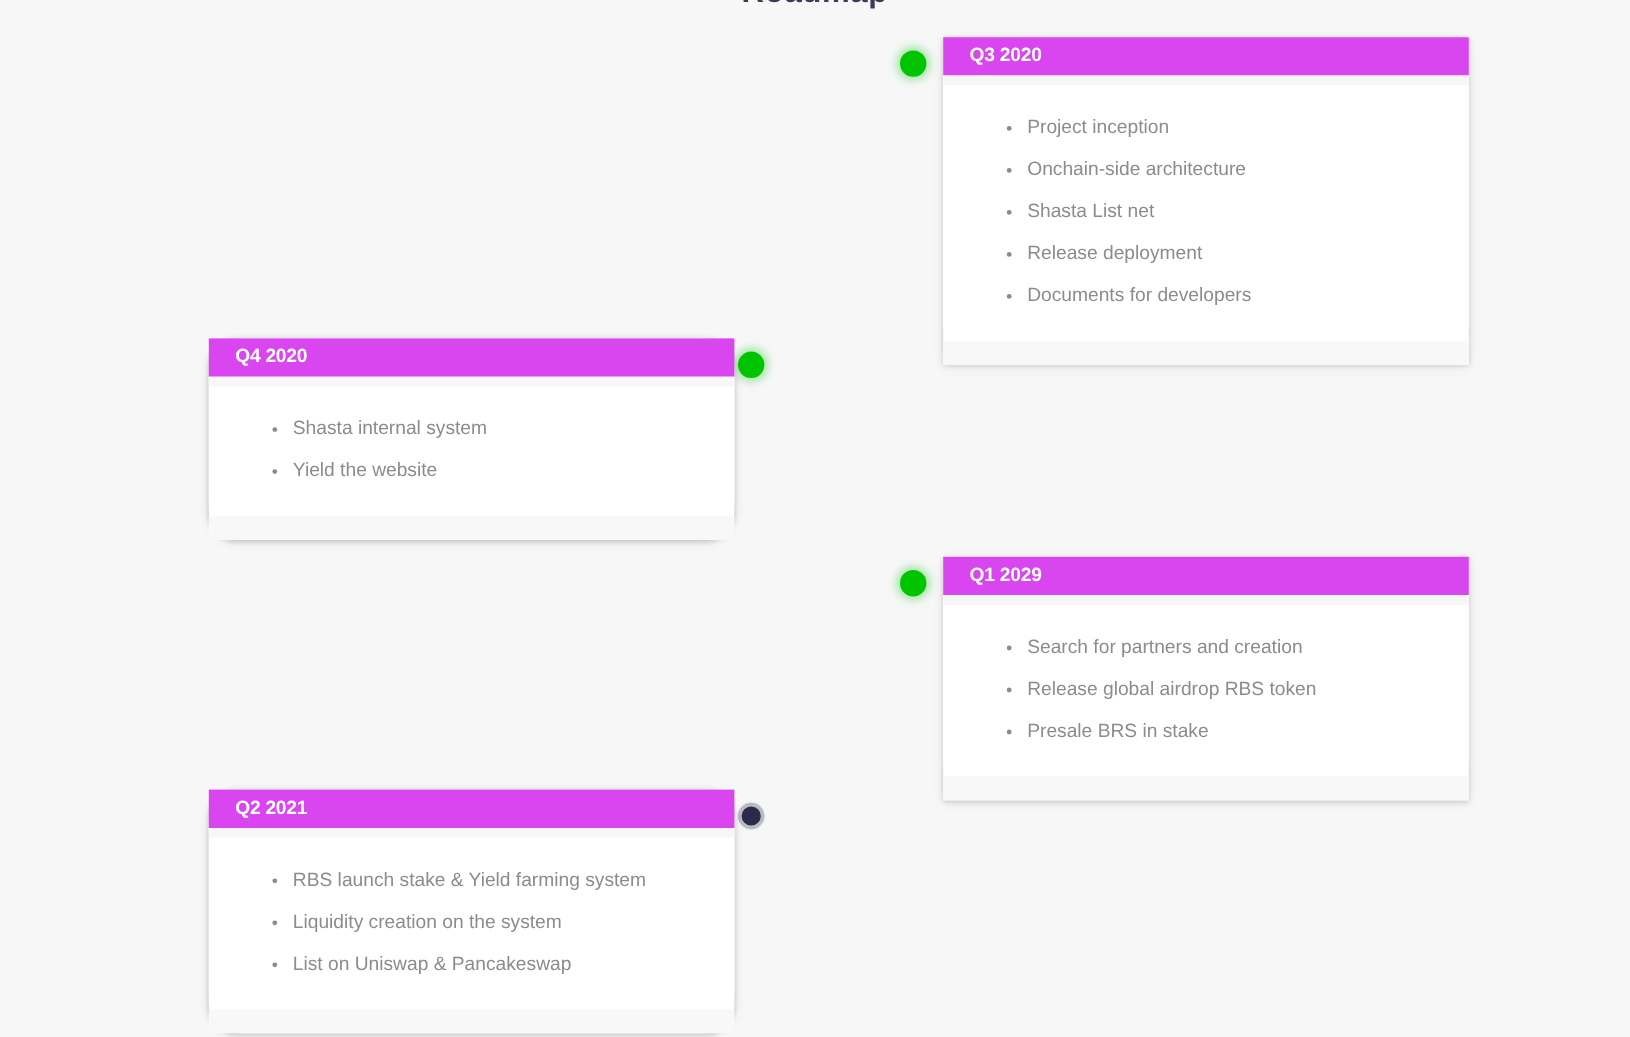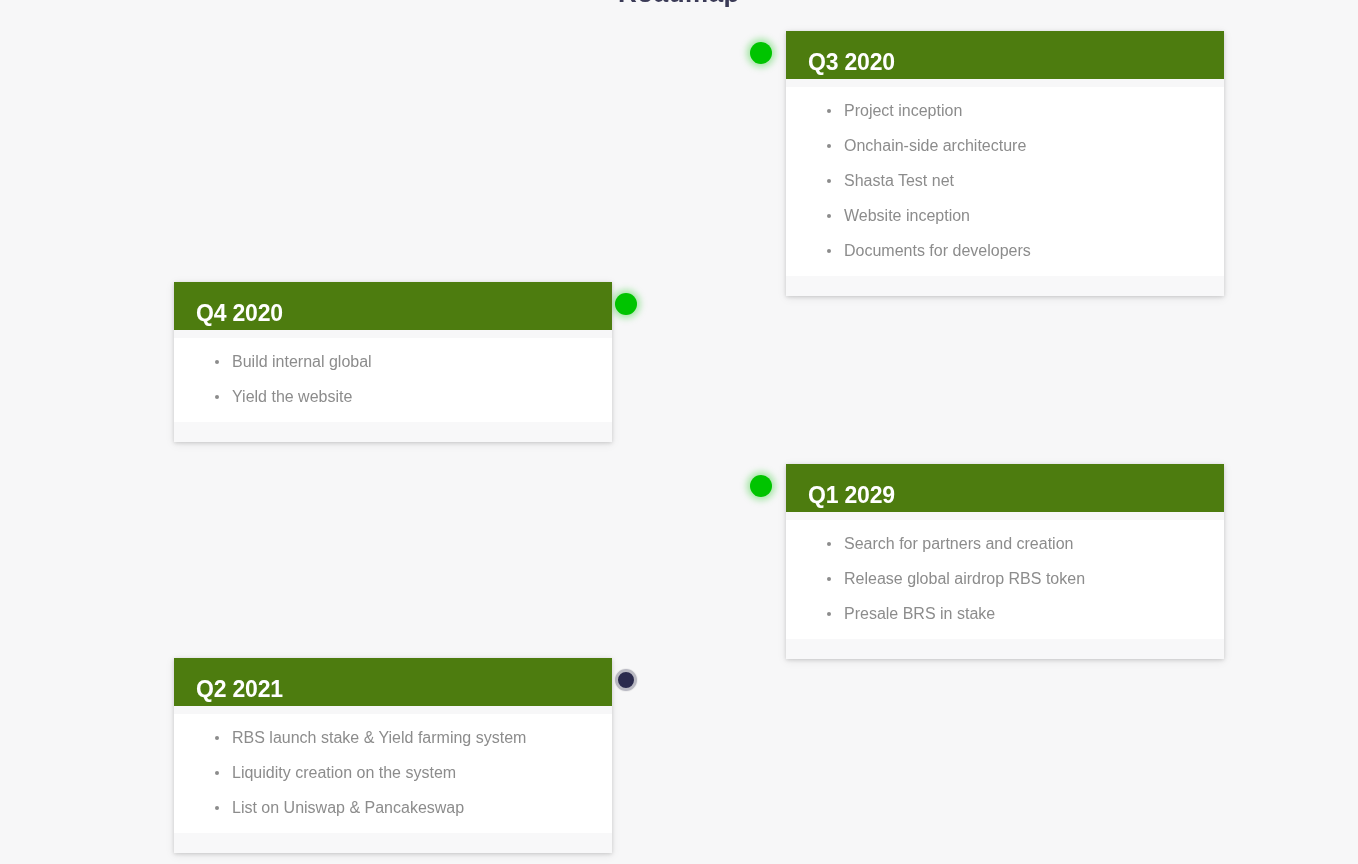--- a/index.html
+++ b/index.html
@@ -41,44 +41,44 @@
     position: absolute;
   }
 
   .card {
     position: absolute;
     top: 0;
     width: 438px;
     background: #ffffff;
     box-shadow: 0 1px 4px rgba(0,0,0,0.16), 0 2px 10px rgba(0,0,0,0.07);
   }
-  .milestone.side-left .card  { left: 0; }
+  .milestone.side-left .card  { left: 0; border-radius: 24px; }
   .milestone.side-right .card { left: 36px; }
 
   .card-header {
-    background: #4d7c0f;
+    background: #d946ef;
     color: #ffffff;
-    font-size: 23px;
+    font-size: 16px;
     font-weight: bold;
     letter-spacing: -0.2px;
-    padding: 24px 0 9px 22px;
+    padding: 8px 0 9px 22px;
     height: 15px;
     line-height: 15px;
     box-sizing: content-box;
   }
 
   .card-body {
     background: #ffffff;
     padding: 6px 0 0 0;
     border-top: 8px solid #f7f7f8;
   }
 
   .card-list {
     list-style: none;
-    margin: 0;
+    margin: 12px;
     padding: 0 0 8px 16px;
   }
 
   .card-list li {
     position: relative;
     color: #8c8c8c;
     font-size: 16px;
     line-height: 19px;
     padding: 8px 18px 8px 42px;
   }
@@ -126,35 +126,35 @@
 
 <div id="timeline">
     <div class="milestone side-right" style="left: 750px; top: 31px;">
       <div class="marker state-done" style="top: 11px;"></div>
       <div class="card">
         <div class="card-header">Q3 2020</div>
         <div class="card-body">
           <ul class="card-list">
             <li><span class="bullet"></span><span>Project inception</span></li>
             <li><span class="bullet"></span><span>Onchain-side architecture</span></li>
-            <li><span class="bullet"></span><span>Shasta Test net</span></li>
-            <li><span class="bullet"></span><span>Website inception</span></li>
+            <li><span class="bullet"></span><span>Shasta List net</span></li>
+            <li><span class="bullet"></span><span>Release deployment</span></li>
             <li><span class="bullet"></span><span>Documents for developers</span></li>
           </ul>
         </div>
         <div class="card-footer"></div>
       </div>
     </div>
     <div class="milestone side-left" style="left: 174px; top: 282px;">
       <div class="marker state-done" style="top: 11px;"></div>
       <div class="card">
         <div class="card-header">Q4 2020</div>
         <div class="card-body">
           <ul class="card-list">
-            <li><span class="bullet"></span><span>Build internal global</span></li>
+            <li><span class="bullet"></span><span>Shasta internal system</span></li>
             <li><span class="bullet"></span><span>Yield the website</span></li>
           </ul>
         </div>
         <div class="card-footer"></div>
       </div>
     </div>
     <div class="milestone side-right" style="left: 750px; top: 464px;">
       <div class="marker state-done" style="top: 11px;"></div>
       <div class="card">
         <div class="card-header">Q1 2029</div>

